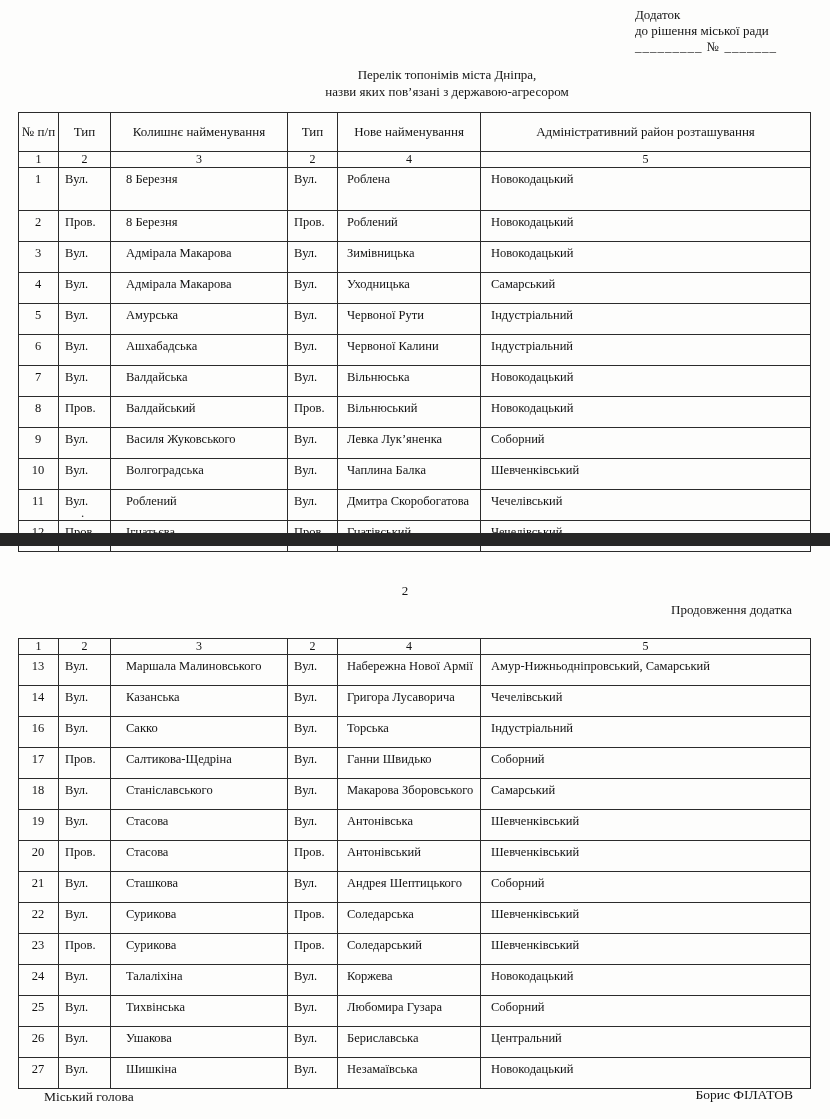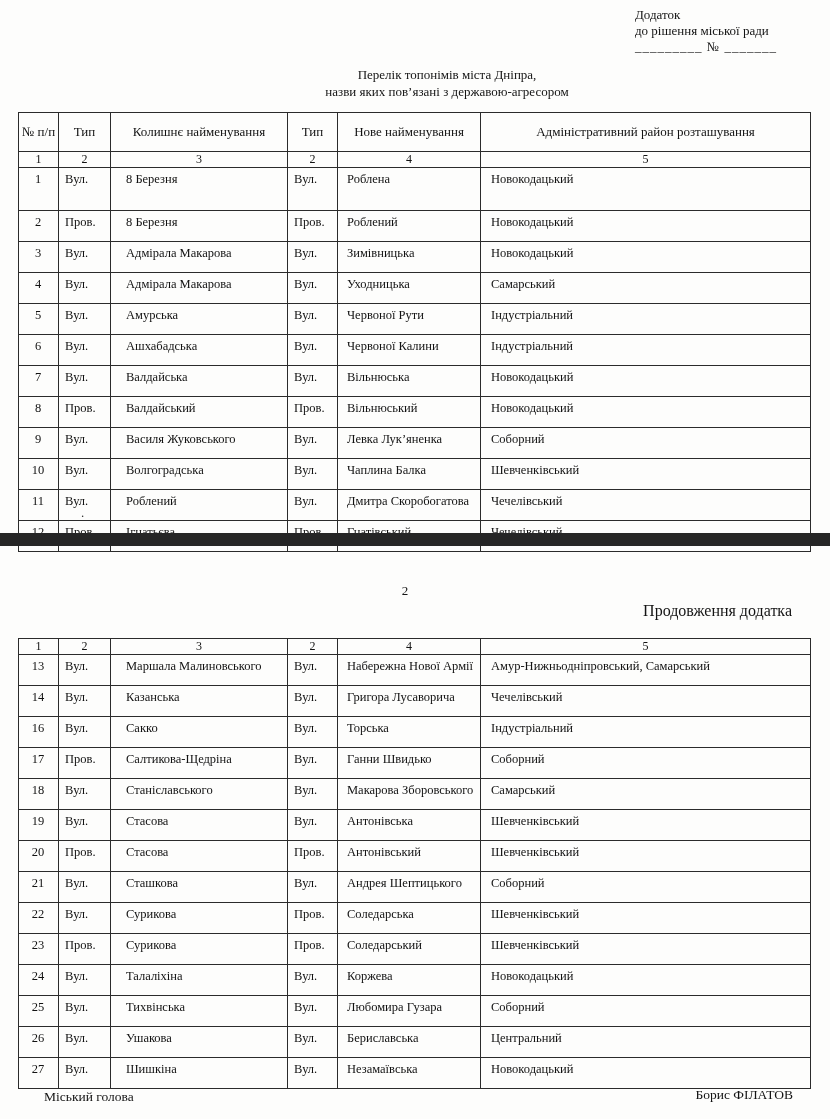--- a/index.html
+++ b/index.html
@@ -75,21 +75,21 @@
     background:#262626;
   }
 
   
   .page2-num{
     position:absolute;left:0;top:583px;width:810px;
     text-align:center;font-size:13px;
   }
   .page2-cont{
     position:absolute;right:38px;top:602px;
-    font-size:16px;
+    font-size:13px;
   }
 
   
   .footer-left{position:absolute;left:44px;top:1089px;font-size:13.5px;}
   .footer-right{position:absolute;right:37px;top:1087px;font-size:13.5px;}
 </style>
 </head>
 <body>
 
 <div class="sheet">

